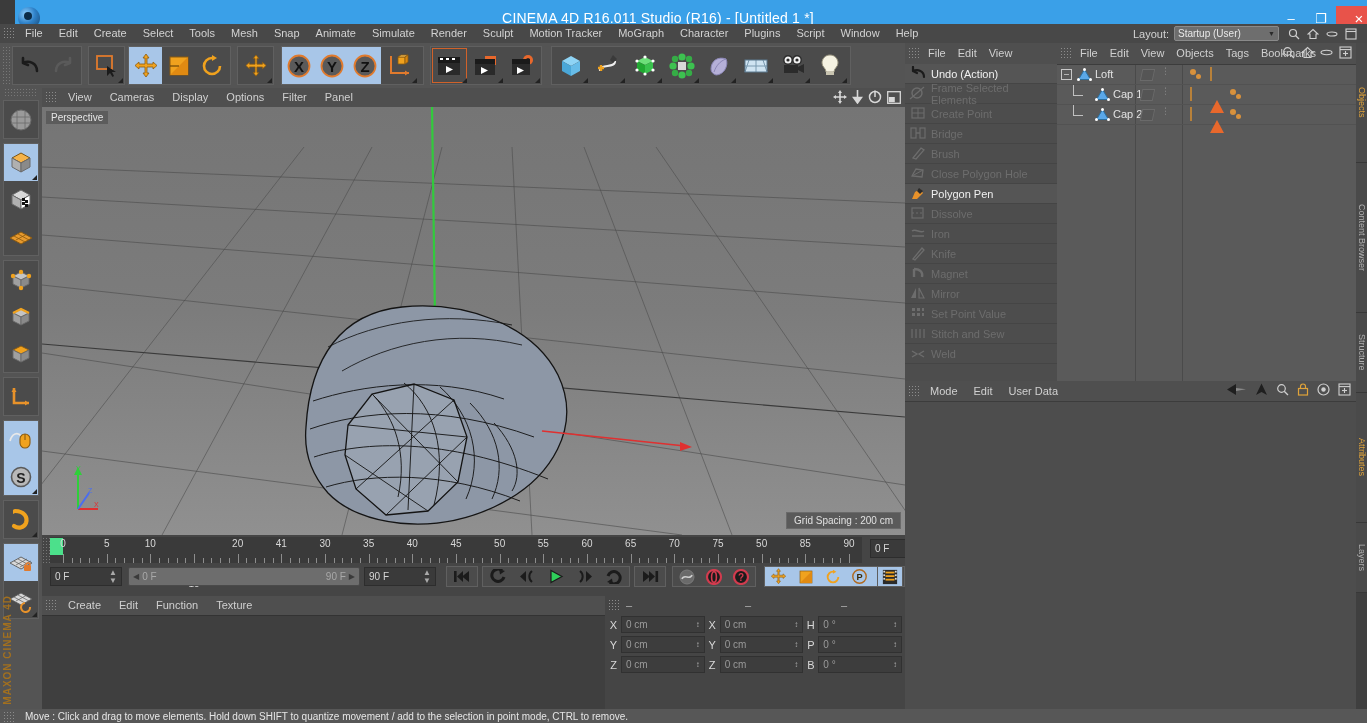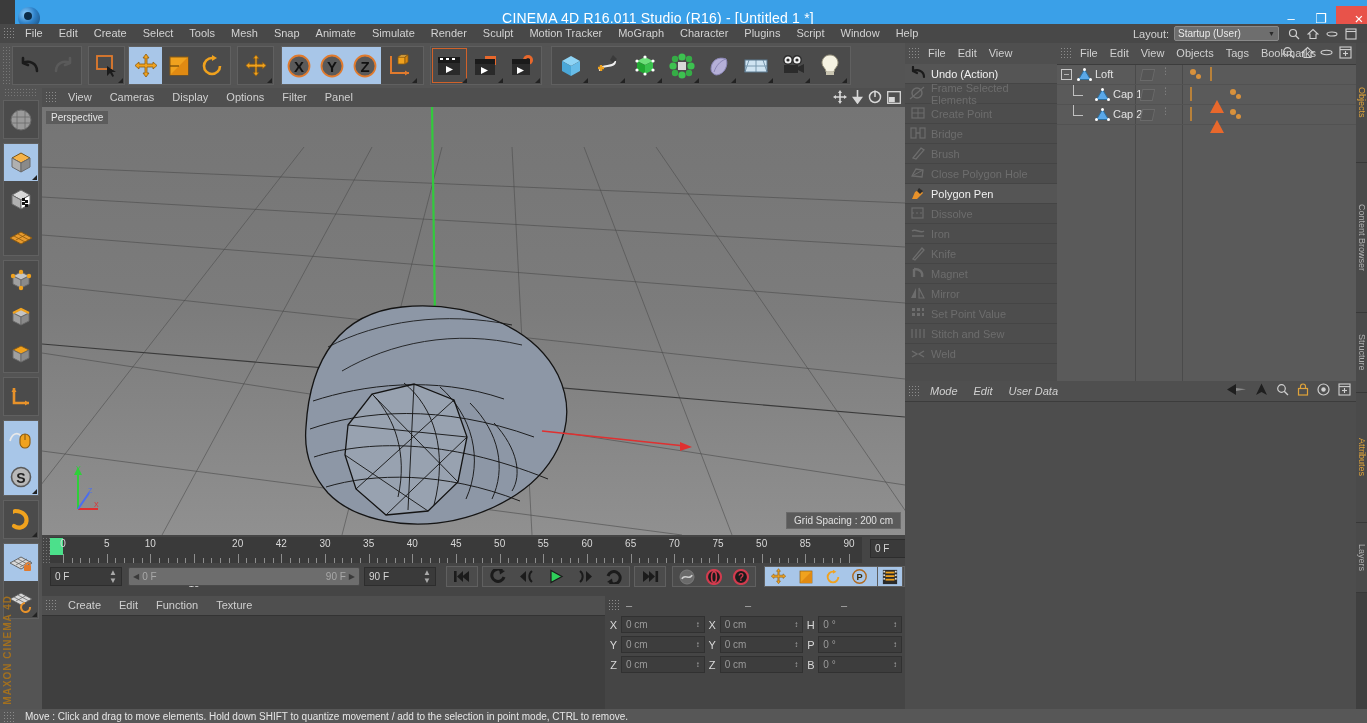--- a/index.html
+++ b/index.html
@@ -135,21 +135,21 @@
       linear-gradient(45deg,#111 25%,#fff 25%,#fff 75%,#111 75%);
     background-size:7px 7px; background-position:0 0,3.5px 3.5px; }
   .tritag { width:0; height:0; border-left:7px solid transparent; border-right:7px solid transparent;
     border-bottom:13px solid #e8682c; }
   .dotstag { width:14px; height:13px; position:relative; }
   .dotstag i { position:absolute; border-radius:50%; background:#d8913c; display:block; }
 
   
   .attrwrap { position:absolute; left:905px; top:381px; width:451px; height:328px; background:#4a4a4a; }
   .attrhdr { height:20px; background:#4f4f4f; display:flex; align-items:center; position:relative; }
-  .attrhdr .mi { padding:0 8px; line-height:20px; font-size:11px; color:#d0d0d0;font-style:italic; }
+  .attrhdr .mi { padding:0 8px; line-height:20px; font-size:11px; color:#d0d0d0; }
   .attrhdr .ricons { position:absolute; right:5px; top:2px; display:flex; gap:8px; align-items:center; }
   .attrbody { position:absolute; left:0; top:20px; width:451px; height:308px; background:#4d4d4d;
     border-top:1px solid #3c3c3c; }
 
   
   .vtabs { position:absolute; left:1356px; top:43px; width:11px; height:666px; background:#3f3f3f; }
   .vtab { width:11px; background:#4a4a4a; border-bottom:1px solid #383838;
     writing-mode:vertical-rl; text-orientation:mixed; font-size:9px; color:#b0b0b0;
     display:flex; align-items:center; justify-content:center; padding:4px 0; }
   .vtab.act { color:#e0a33a; }
@@ -763,21 +763,21 @@
           <div class="rtick" style="left: 781.533px; height: 5px;"></div>
           <div class="rtick" style="left: 790.267px; height: 5px;"></div>
           <div class="rtick" style="left: 799px; height: 9px;"></div>
         </div>
       <div id="ruler-labels">
           <div class="rlbl" style="left: 13px;">0</div>
           <div class="rlbl" style="left: 56.6667px;">5</div>
           <div class="rlbl" style="left: 100.333px;">10</div>
           <div class="rlbl" style="left: 144px; margin-top: 40px;">15</div>
           <div class="rlbl" style="left: 187.667px;">20</div>
-          <div class="rlbl" style="left: 231.333px;">42</div>
+          <div class="rlbl" style="left: 231.333px;">41</div>
           <div class="rlbl" style="left: 275px;">30</div>
           <div class="rlbl" style="left: 318.667px;">35</div>
           <div class="rlbl" style="left: 362.333px;">40</div>
           <div class="rlbl" style="left: 406px;">45</div>
           <div class="rlbl" style="left: 449.667px;">50</div>
           <div class="rlbl" style="left: 493.333px;">55</div>
           <div class="rlbl" style="left: 537px;">60</div>
           <div class="rlbl" style="left: 580.667px;">65</div>
           <div class="rlbl" style="left: 624.333px;">70</div>
           <div class="rlbl" style="left: 668px;">75</div>

